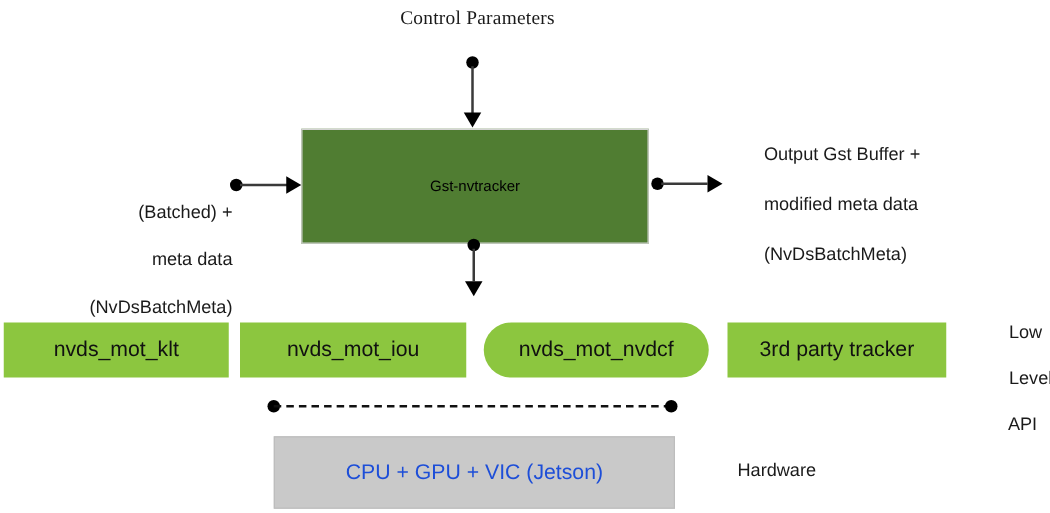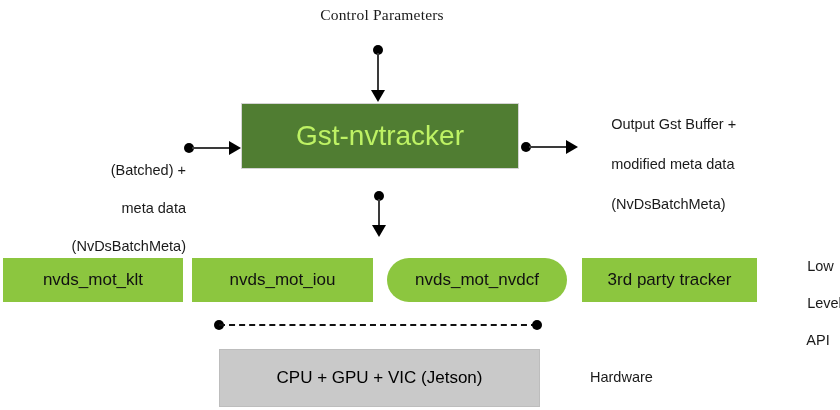--- a/index.html
+++ b/index.html
@@ -8,39 +8,39 @@
     font-family:"Liberation Sans","DejaVu Sans",sans-serif;color:#1a1a1a;
   }
   .lbl{position:absolute;white-space:pre;}
   .title{left:282px;top:6px;width:200px;text-align:center;font-size:15.5px;letter-spacing:.2px;font-family:Liberation Serif, serif;}
   .input-label{left:6px;top:104px;width:180px;text-align:right;font-size:14.5px;line-height:19px;}
   .output-label{left:595px;top:94px;width:210px;text-align:left;font-size:14.5px;line-height:20px;}
   .api-label{left:791px;top:238px;width:48px;font-size:14.5px;line-height:18.5px;}
   .hardware-label{left:590px;top:369px;font-size:14.5px;}
 
   .main-box{
-    position:absolute;left:241px;top:103px;width:278px;height:66px;
+    position:absolute;left:241px;top:103px;width:278px;height:92px;
     background:#507d32;border:1px solid #d4d4d4;box-sizing:border-box;
     display:flex;align-items:center;justify-content:center;
-    color:#bef264;font-size:28px;
+    color:#000000;font-size:12px;
   }
   .ll-box{
     position:absolute;top:238px;height:44px;background:#8cc63f;
     display:flex;align-items:center;justify-content:center;
     font-size:17px;color:#111;box-sizing:border-box;margin-top:20px;
   }
   .ll-1{left:3px;width:180px;}
   .ll-2{left:192px;width:181px;}
   .ll-3{left:387px;width:180px;border-radius:24px;}
   .ll-4{left:582px;width:175px;}
   .hw-box{
     position:absolute;left:219px;top:349px;width:321px;height:58px;
     background:#c9c9c9;border:1px solid #bdbdbd;box-sizing:border-box;
     display:flex;align-items:center;justify-content:center;
-    font-size:17px;color:#000000;
+    font-size:17px;color:#1d4ed8;
   }
 
   .dot{position:absolute;width:10px;height:10px;border-radius:50%;background:#000;}
   .vline{position:absolute;width:2px;background:#3a3a3a;}
   .hline{position:absolute;height:2px;background:#3a3a3a;}
   .arrow-down{position:absolute;width:0;height:0;border-left:7px solid transparent;border-right:7px solid transparent;border-top:12px solid #000;}
   .arrow-right{position:absolute;width:0;height:0;border-top:7px solid transparent;border-bottom:7px solid transparent;border-left:12px solid #000;}
   .dashed{position:absolute;left:219px;top:324px;width:318px;height:0;border-top:2px dashed #111;}
 </style>
 </head>

